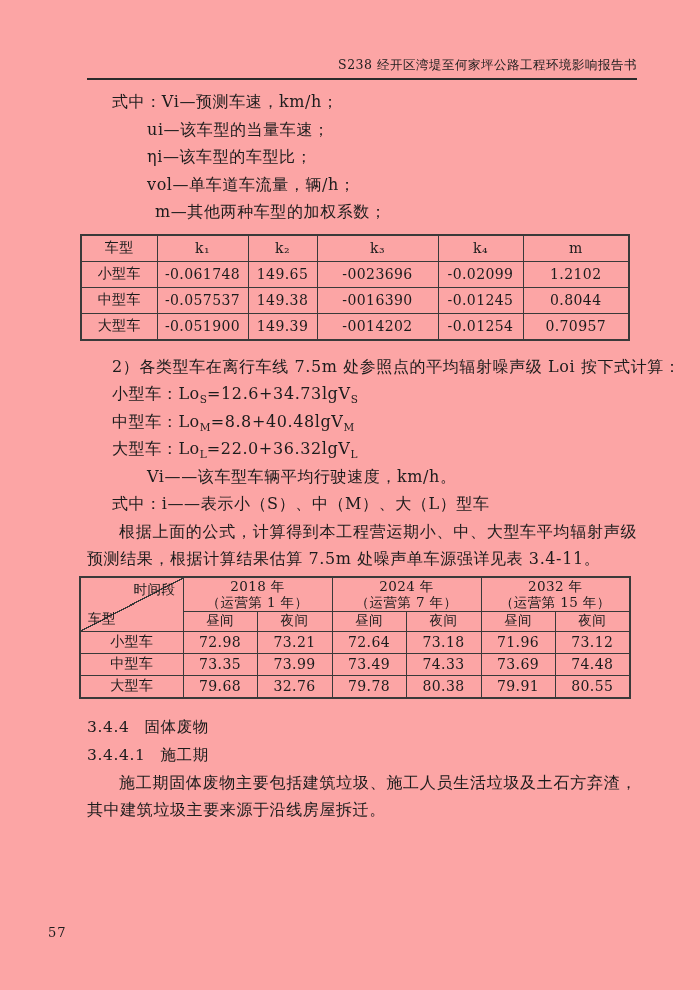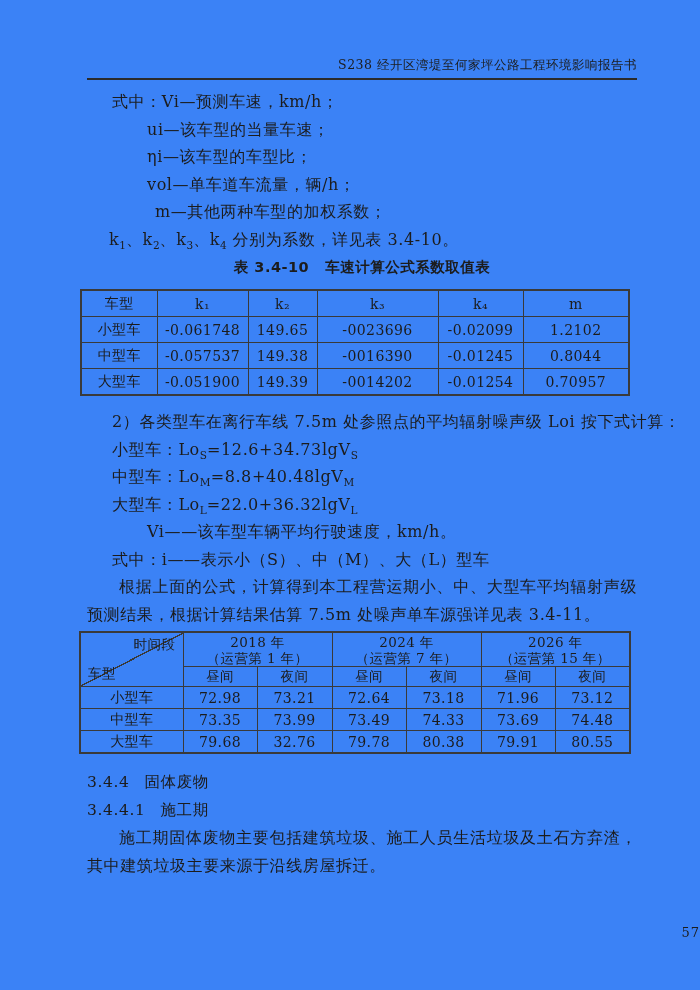--- a/index.html
+++ b/index.html
@@ -1,20 +1,20 @@
 <!DOCTYPE html>
 <html><head>
 <meta charset="utf-8">
 <style>
   html,body{margin:0;padding:0;background:#ffffff;}
   .page{
     position:relative;
     width:700px;height:990px;
     box-sizing:border-box;
-    background:#3b82f6;
+    background:#fca5a5;
     color:#1c1c1c;
     font-family:"DejaVu Serif","Liberation Serif",serif;
     padding:56px 63px 0 87px;
     overflow:hidden;
   }
   .doc-header{
     text-align:right;
     font-size:12.5px;
     line-height:17px;
     letter-spacing:0.5px;
@@ -75,22 +75,22 @@
   .para{
     margin:0;
     font-size:16px;
     line-height:27.5px;
     letter-spacing:0.6px;
     text-align:justify;
     text-indent:2em;
   }
   .page-num{
     position:absolute;
-    left:15px;right:0;bottom:50px;
-    text-align:right;
+    left:4px;right:0;bottom:50px;
+    text-align:left;
     font-size:13px;
     letter-spacing:1px;
     padding-left:44px;
   }
 </style>
 </head>
 <body>
 
 <div class="page">
 
@@ -98,25 +98,21 @@
     <span>S238 经开区湾堤至何家坪公路工程环境影响报告书</span>
   </div>
 
   <main>
 
     <div class="line ind-a">式中：Vi—预测车速，km/h；</div>
     <div class="line ind-b">ui—该车型的当量车速；</div>
     <div class="line ind-b">ηi—该车型的车型比；</div>
     <div class="line ind-b">vol—单车道车流量，辆/h；</div>
     <div class="line ind-b2">m—其他两种车型的加权系数；</div>
-    <div class="line ind-k"><span>k</span><sub>1</sub><span>、k</span><sub>2</sub><span>、k</span><sub>3</sub><span>、k</span><sub>4</sub><span> 分别为系数，详见表 3.4-10。</span></div>
-
-    <div class="caption">
-      <span class="cap-no">表 3.4-10</span><span>车速计算公式系数取值表</span>
-    </div>
+
 
     <table class="t1">
       <colgroup>
         <col style="width:76px">
           <col style="width:91px">
           <col style="width:69px">
         <col style="width:121px">
           <col style="width:85px">
           <col style="width:106px">
       </colgroup>
@@ -183,21 +179,21 @@
           </td>
           <td class="yr-cell" colspan="2">
             <div>2018 年</div>
             <div>（运营第 1 年）</div>
           </td>
           <td class="yr-cell" colspan="2">
             <div>2024 年</div>
             <div>（运营第 7 年）</div>
           </td>
           <td class="yr-cell" colspan="2">
-            <div>2026 年</div>
+            <div>2032 年</div>
             <div>（运营第 15 年）</div>
           </td>
         </tr>
         <tr>
           <td class="dn-cell">昼间</td>
           <td class="dn-cell">夜间</td>
           <td class="dn-cell">昼间</td>
           <td class="dn-cell">夜间</td>
           <td class="dn-cell">昼间</td>
           <td class="dn-cell">夜间</td>

